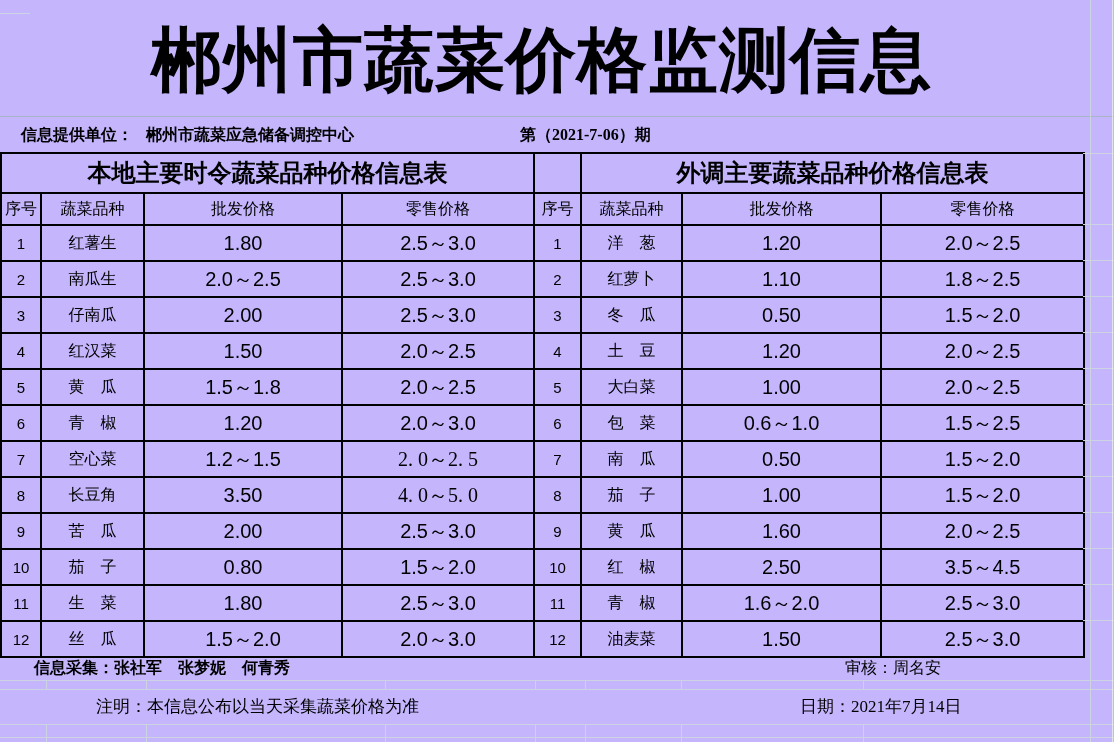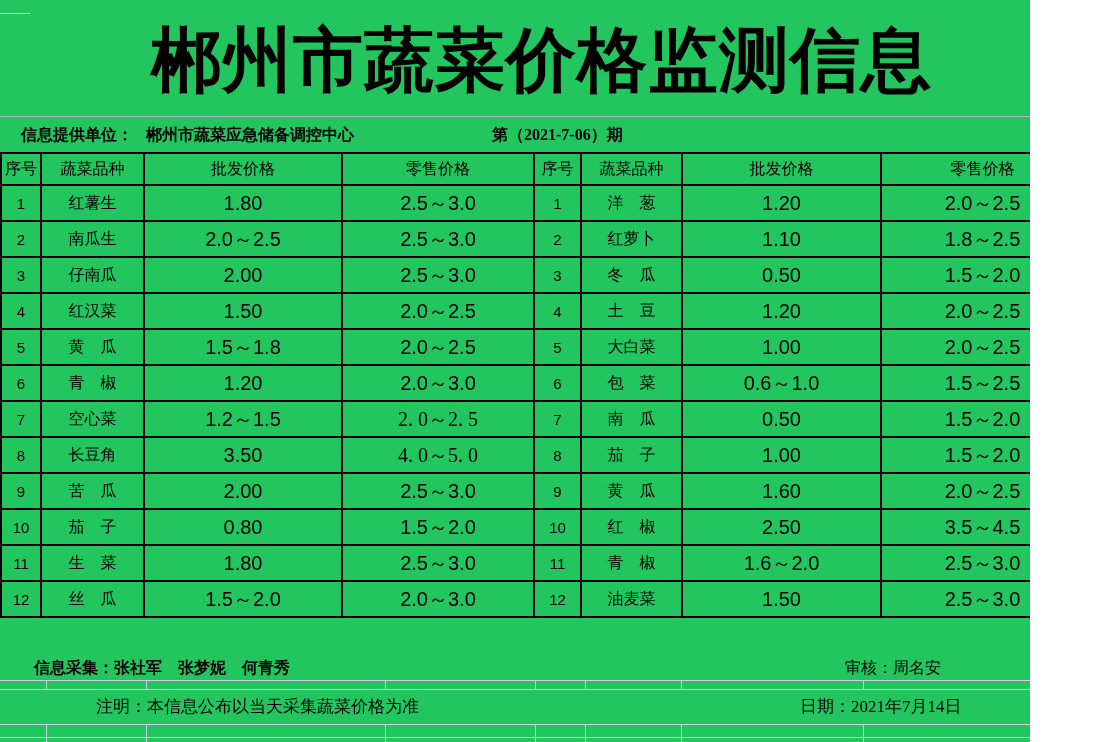--- a/index.html
+++ b/index.html
@@ -1,38 +1,38 @@
 <!DOCTYPE html>
 <html><head>
 <meta charset="utf-8">
 <style>
   html,body{margin:0;padding:0;background:#fff;}
   .sheet{
-    position:relative;width:1030px;height:742px;background:#22c55e;
+    position:relative;width:1114px;height:742px;background:#c4b5fd;
     font-family:"Liberation Serif",serif;color:#000;overflow:hidden;
   }
   
   .gl{position:absolute;background:#ccd4e2;}
   .gl.dark{background:#a9b4c6;}
   .gl.lite{background:#dfe4ed;}
   .glh{height:1px;}
   .glv{width:1px;}
 
   
   .page-title{
     position:absolute;left:0;top:8px;width:1083px;height:106px;
     text-align:center;line-height:106px;font-size:70px;font-weight:bold;
     letter-spacing:1px;white-space:nowrap;
   }
 
   
   .meta{position:absolute;top:117px;height:35px;line-height:35px;font-size:16px;font-weight:bold;white-space:nowrap;}
   .meta.provider-label{left:21px;}
   .meta.provider-value{left:146px;}
-  .meta.issue{left:492px;}
+  .meta.issue{left:520px;}
   .meta.unit{left:864px;}
 
   
   table.price{
     position:absolute;left:0;top:152px;width:1083px;
     border-collapse:collapse;table-layout:fixed;
   }
   table.price td{
     border:2px solid #000;padding:0;text-align:center;vertical-align:middle;
     overflow:hidden;white-space:nowrap;
@@ -70,20 +70,25 @@
       <col style="width:40px">
         <col style="width:103px">
         <col style="width:198px">
         <col style="width:192px">
       <col style="width:47px">
         <col style="width:101px">
         <col style="width:199px">
         <col style="width:203px">
     </colgroup>
     <tbody>
+      <tr class="section-row">
+        <td colspan="4">本地主要时令蔬菜品种价格信息表</td>
+        <td></td>
+        <td colspan="3">外调主要蔬菜品种价格信息表</td>
+      </tr>
       <tr class="header-row">
         <td>序号</td>
         <td>蔬菜品种</td>
         <td>批发价格</td>
         <td>零售价格</td>
         <td>序号</td>
         <td>蔬菜品种</td>
         <td>批发价格</td>
         <td>零售价格</td>
       </tr>

